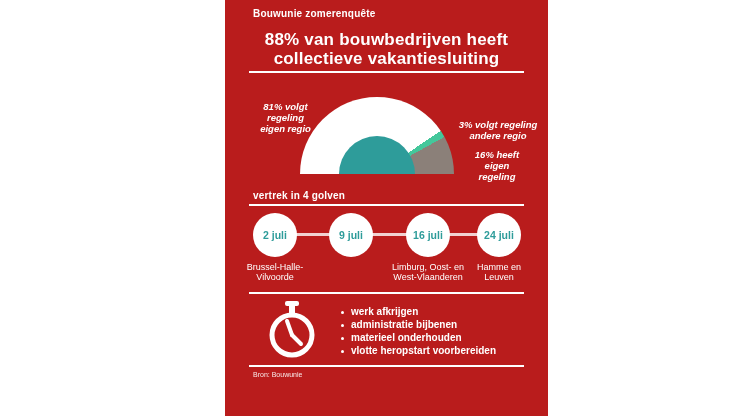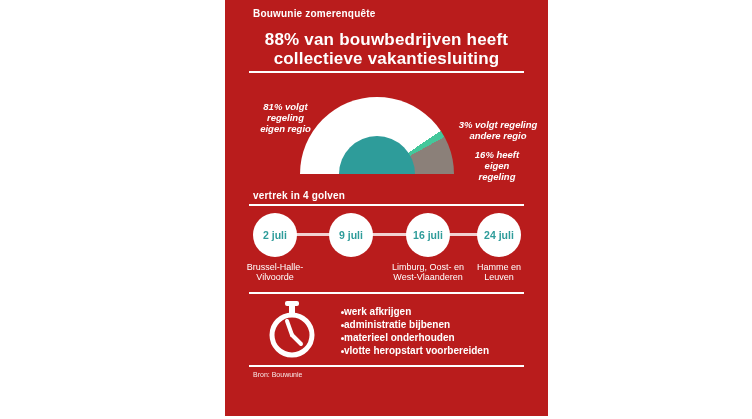--- a/index.html
+++ b/index.html
@@ -50,21 +50,21 @@
   }
   .tl-label { margin-top:5px; color:#ffffff; font-weight:normal; font-size:9px; line-height:10px; }
   .tl-label span { display:block; }
 
   
   .late-heading { margin-top:4px; color:#ffffff; font-weight:bold; font-size:11.5px; line-height:12px; letter-spacing:-.1px; }
   .late-heading span { display:block; }
   .bottom-row { margin-top:7px; display:flex; align-items:flex-start; height:58px; }
   .stopwatch { margin-left:12px; flex:none; }
   .todo-list { list-style:none; margin-left:22px; padding-top:6px; }
-  .todo-list li { display:flex; align-items:center; color:#ffffff; font-weight:bold; font-size:10px; line-height:10px; margin-bottom:3px; }
+  .todo-list li { display:flex; align-items:center; gap:7px; color:#ffffff; font-weight:bold; font-size:10px; line-height:10px; margin-bottom:3px; }
   .dot { width:3px; height:3px; border-radius:50%; background:#ffffff; flex:none; }
   .source { margin-top:4px; color:rgba(255,255,255,.9); font-size:7px; line-height:8px; }
 </style>
 </head>
 <body>
 
 <div class="stage">
   <div class="panel">
 
     <div class="brand">Bouwunie zomerenquête</div>

